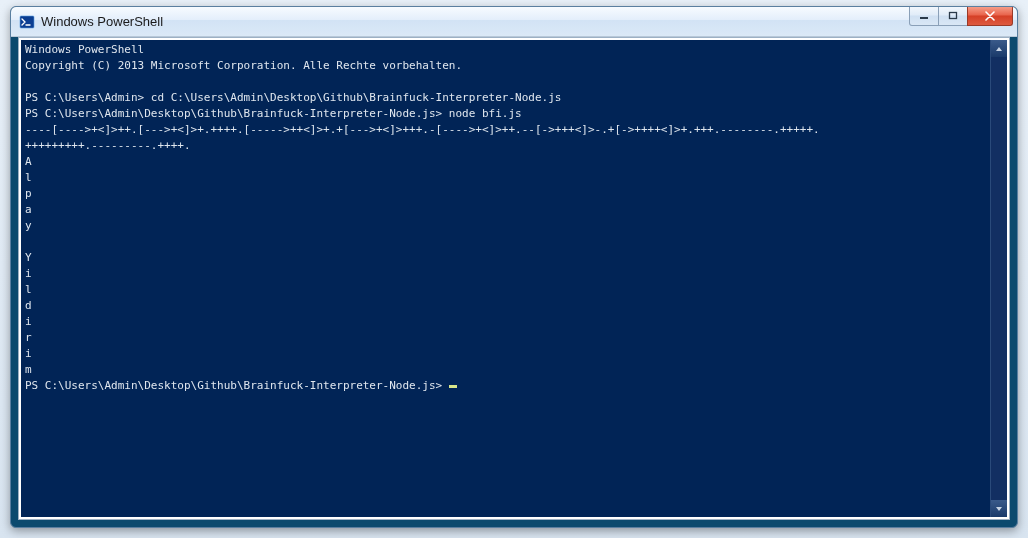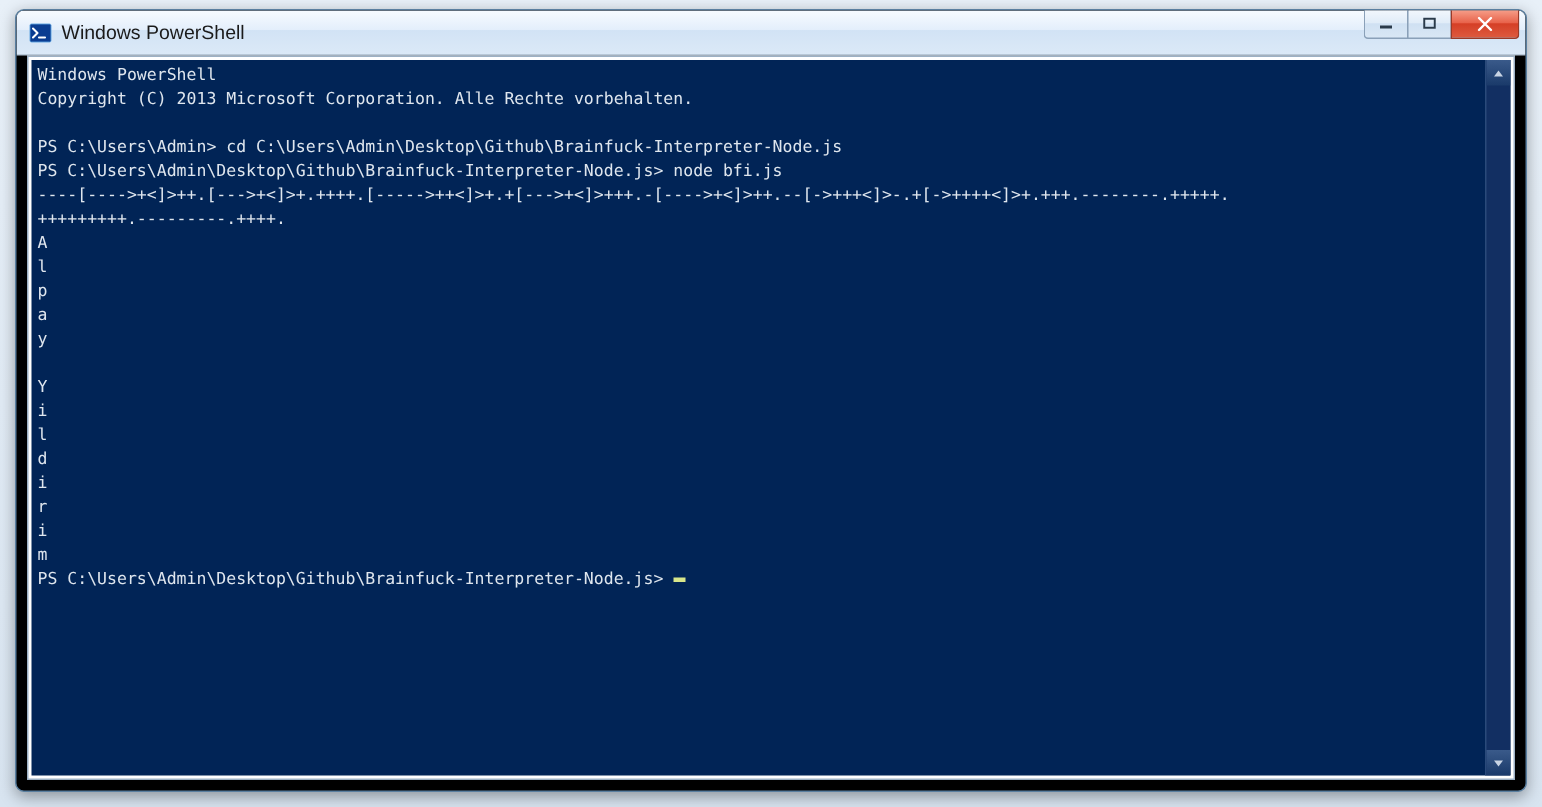--- a/index.html
+++ b/index.html
@@ -12,21 +12,21 @@
     font-family: "Segoe UI", Tahoma, sans-serif;
     overflow: hidden;
     position: relative;
   }
   .window {
     position: absolute;
     left: 10px;
     top: 6px;
     width: 1008px;
     height: 522px;
-    background: #000000;
+    background: #0c4a6e;
     border: 1px solid #5a7fa0;
     border-radius: 6px;
     box-shadow: 0 3px 10px rgba(0,0,0,0.35);
     overflow: hidden;
   }
   .titlebar {
     height: 30px;
     background: linear-gradient(to bottom, #f7fbff 0%, #e3eefb 45%, #d2e3f5 46%, #dbe9f7 100%);
     border-bottom: 1px solid #b8c8d8;
     position: relative;

